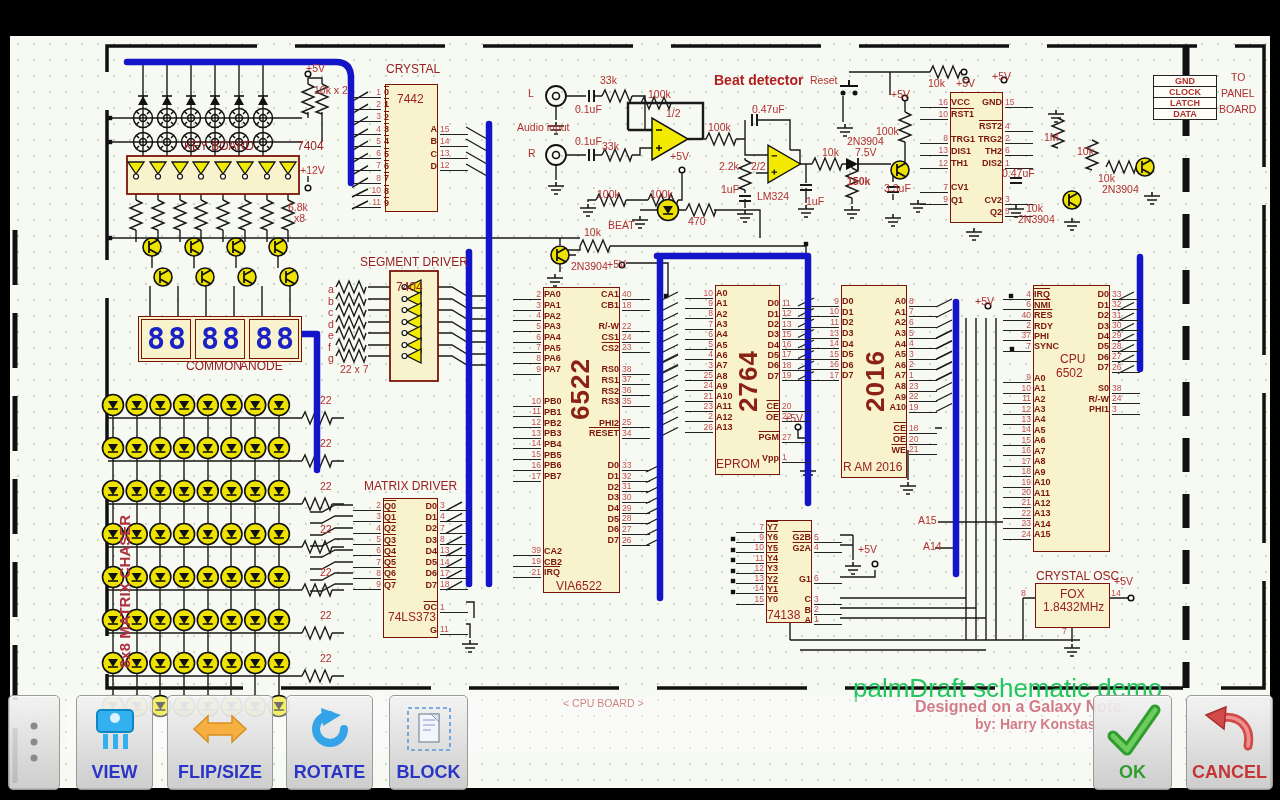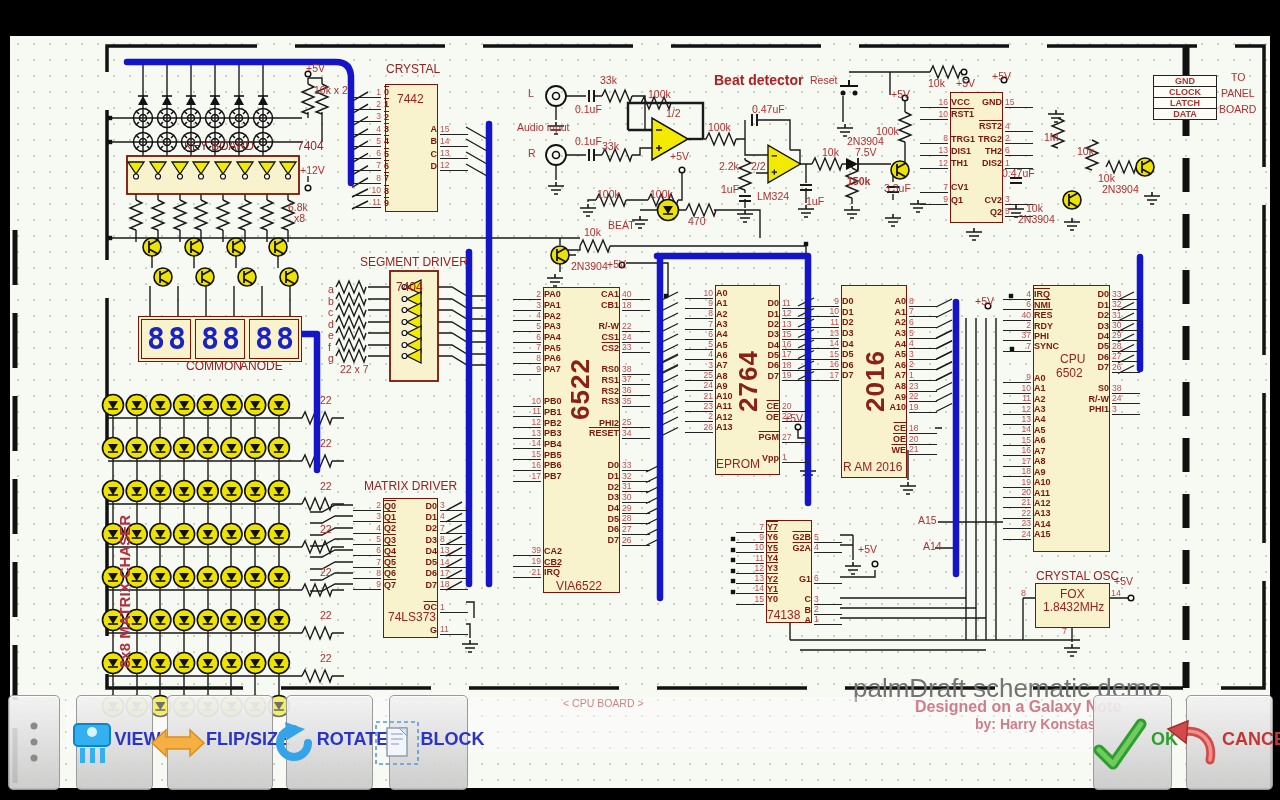--- a/index.html
+++ b/index.html
@@ -13,37 +13,37 @@
   .prow{height:var(--ph);display:flex;align-items:center;}
   .pnum{width:28px;font:8.5px "Liberation Sans",sans-serif;color:#c4504e;text-align:right;
         border-bottom:1.4px solid #222;flex:none;}
   .plab{font:bold 9px "Liberation Sans",sans-serif;color:#7c150c;padding:0 3px;flex:none;white-space:nowrap;}
   .pins-r .plab{width:40px;text-align:right;}
   .pins-r .pnum{text-align:left;}
   .bar{text-decoration:overline;}
   #labels{position:absolute;left:0;top:0;width:1036px;height:800px;z-index:6;pointer-events:none;}
   .lb{position:absolute;font:10.5px "Liberation Sans",sans-serif;color:#b03030;white-space:nowrap;margin-top:-8px;}
   .t2{font:bold 14px "Liberation Sans",sans-serif;color:#b02020;margin-top:-12px;}
-  .h1{font:26px "Liberation Sans",sans-serif;color:#737373;margin-top:-22px;}
+  .h1{font:26px "Liberation Sans",sans-serif;color:#22c55e;margin-top:-22px;}
   .h2{font:bold 16px "Liberation Sans",sans-serif;color:#b5253a;margin-top:-14px;}
   .h3{font:bold 14px "Liberation Sans",sans-serif;color:#b5253a;margin-top:-13px;}
   .vb{font:bold 15px "Liberation Sans",sans-serif;color:#b03040;transform:rotate(-90deg);
       transform-origin:0 0;margin-top:0;}
   .vc{font:bold 26px "Liberation Sans",sans-serif;color:#8b2015;transform:rotate(-90deg);
       transform-origin:0 0;margin-top:0;letter-spacing:1px;}
   .cn{font:12px "Liberation Sans",sans-serif;color:#992020;}
   .pnm{font:9px "Liberation Sans",sans-serif;color:#c4504e;}
   .connector{position:absolute;left:1153px;top:76px;z-index:5;}
   .conrow{width:62px;height:10.5px;border:1.5px solid #222;margin-top:-1.5px;background:#fdfdf6;
           font:bold 9px "Liberation Sans",sans-serif;color:#b03030;text-align:center;line-height:10px;}
   .seg7{position:absolute;z-index:5;font:bold 30px "DejaVu Sans Mono",monospace;color:#1a22c4;
         letter-spacing:3px;line-height:38px;}
   
   .tbtn{position:absolute;top:695px;height:93px;background:linear-gradient(#f2f2f2e8,#c9c9c9e8);
-        border:1px solid #9a9a9a;border-radius:5px;z-index:20;display:flex;flex-direction:row;
+        border:1px solid #9a9a9a;border-radius:5px;z-index:20;display:flex;flex-direction:column;
         align-items:center;justify-content:center;box-shadow:inset 0 1px 0 #ffffffcc;}
   .tbtn .lab{font:bold 18px "Liberation Sans",sans-serif;color:#2a35c8;margin-bottom:6px;}
   .tbtn .ico{flex:1;display:flex;align-items:center;justify-content:center;}
   #btn-ok .lab{color:#2f9e2f;}
   #btn-cancel .lab{color:#c43535;}
   #toolbar-strip{position:absolute;left:66px;top:697px;width:1104px;height:55px;background:#ffffff66;z-index:19;}
 </style>
 </head>
 <body>
 

